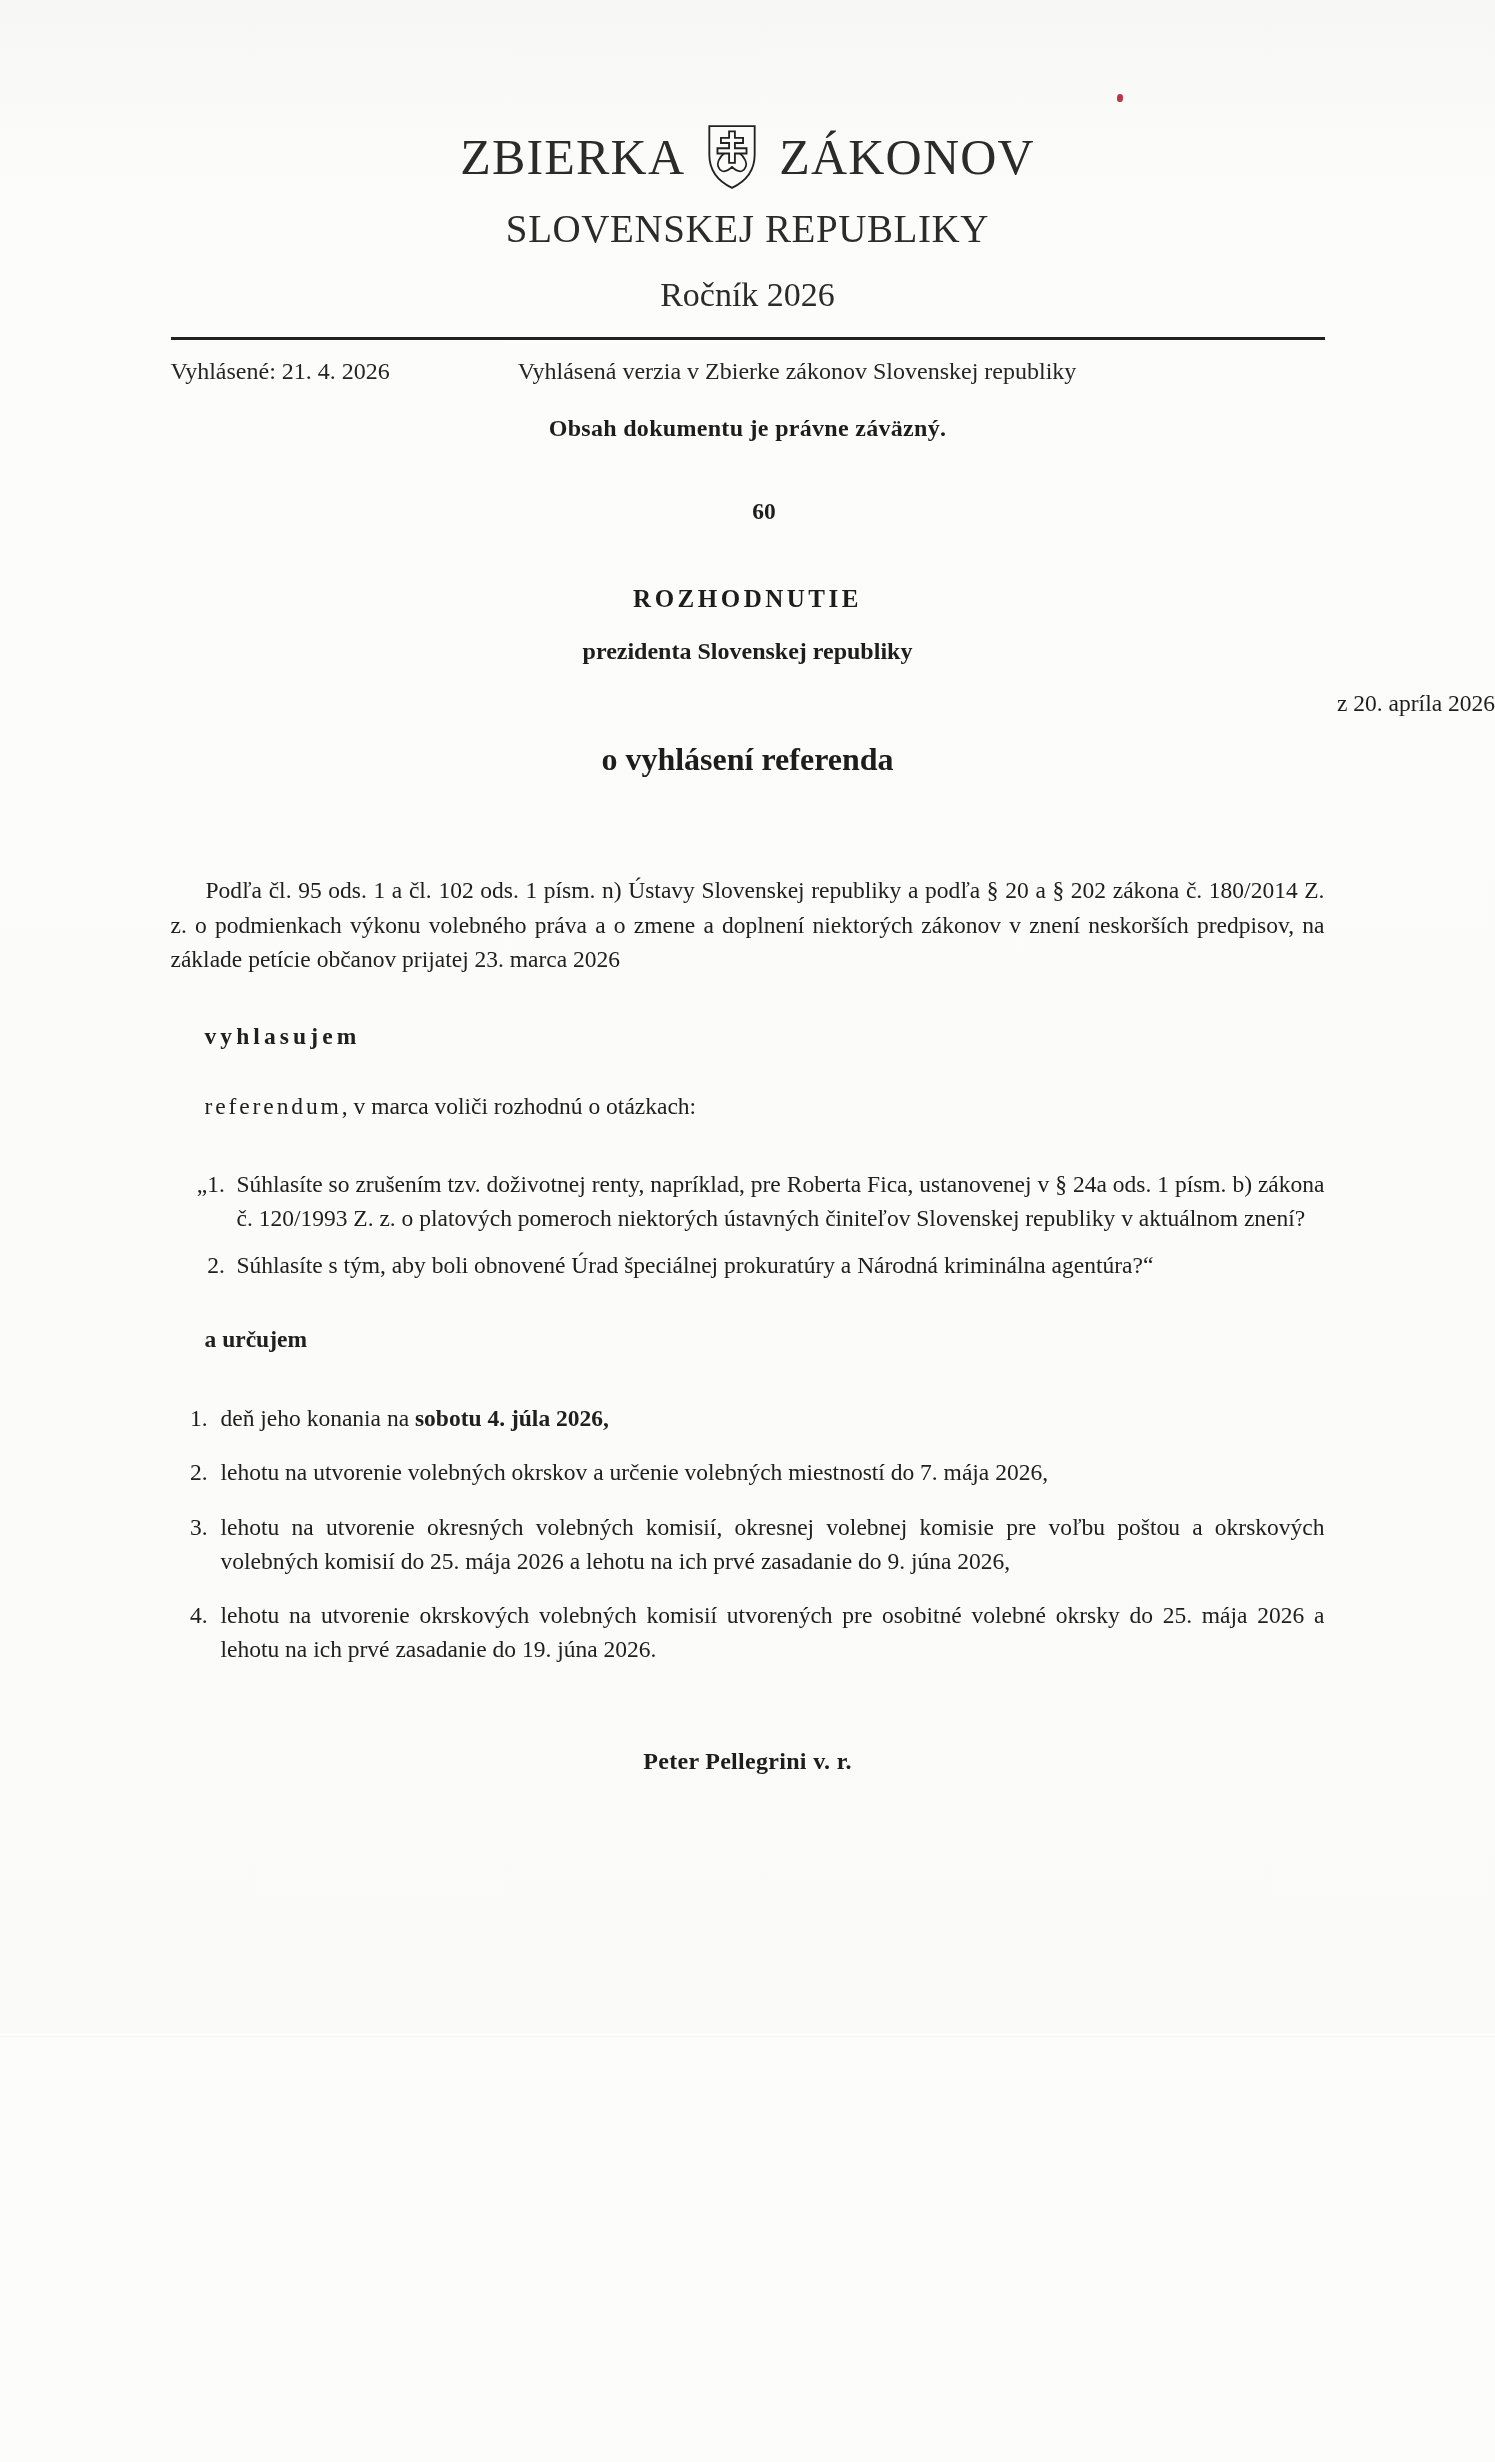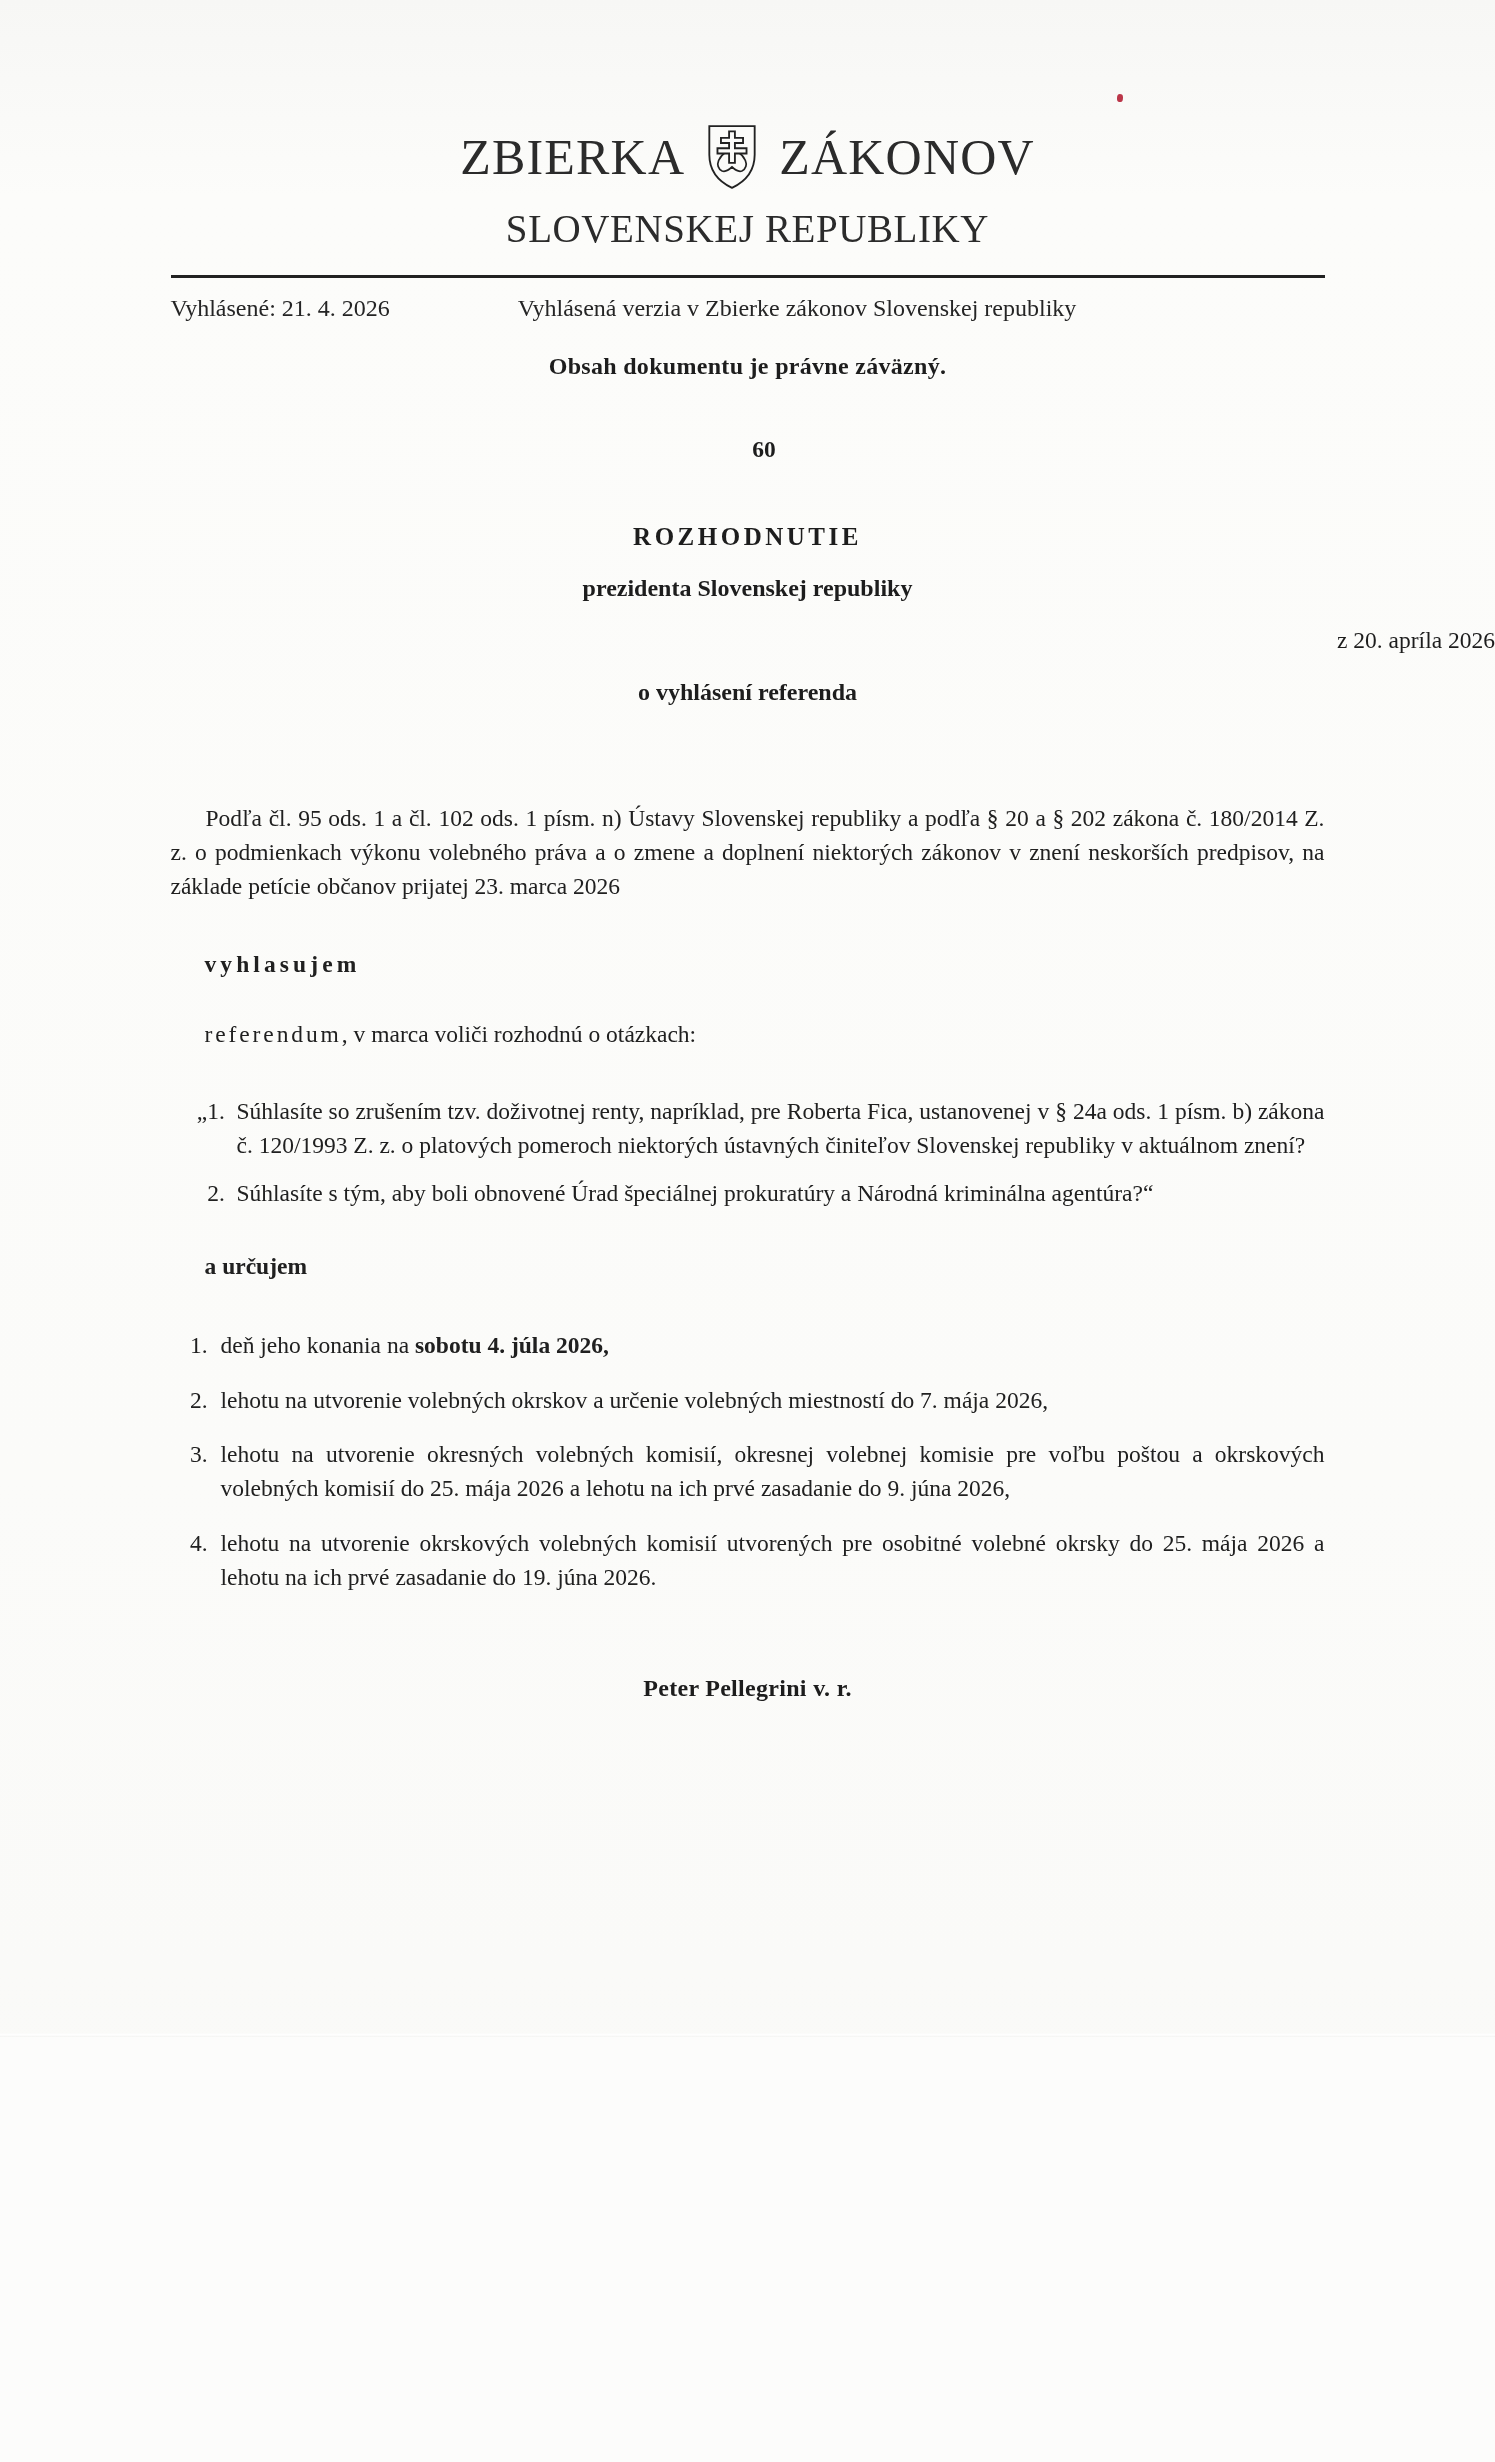--- a/index.html
+++ b/index.html
@@ -157,21 +157,21 @@
     font-size: 24px;
     margin-top: 24.6px;
   }
   .doc-date {
     font-size: 23.5px;
     margin-top: 24.6px;
     text-align: right;
   }
   .doc-subject {
     font-weight: bold;
-    font-size: 24px;
+    font-size: 32px;
     margin-top: 24.6px;
   }
 
   
   .body {
     width: 1154px;
     margin: 0 auto;
     font-size: 23.5px;
     line-height: 1.46;
     color: #202020;
@@ -277,20 +277,21 @@
           <path d="M33 47 C33 47 24 53 20 62 C17 69 19 77 26 80 C32 82 38 78 43 73
                    C48 78 54 82 60 80 C67 77 69 69 66 62 C62 53 53 47 53 47 Z" fill="#fbfbf9" stroke="#222222" stroke-width="3"></path>
           <path d="M38 12 H48 V23 H62 V32 H48 V41 H68 V50 H48 V66 H38 V50 H18 V41 H38 V32 H24 V23 H38 Z" fill="#fbfbf9" stroke="#222222" stroke-width="3.2" stroke-linejoin="miter"></path>
         </svg>
 
         <div class="masthead-word">ZÁKONOV</div>
       </div>
 
       <div class="masthead-sub">SLOVENSKEJ REPUBLIKY</div>
 
+      <div class="masthead-year">Ročník 2026</div>
     </div>
 
     <div class="rule"></div>
 
     <div class="pub-line">
       <div class="pub-left">Vyhlásené: 21. 4. 2026</div>
       <div class="pub-right">Vyhlásená verzia v Zbierke zákonov Slovenskej republiky</div>
     </div>
 
     <div class="legal-notice">Obsah dokumentu je právne záväzný.</div>

